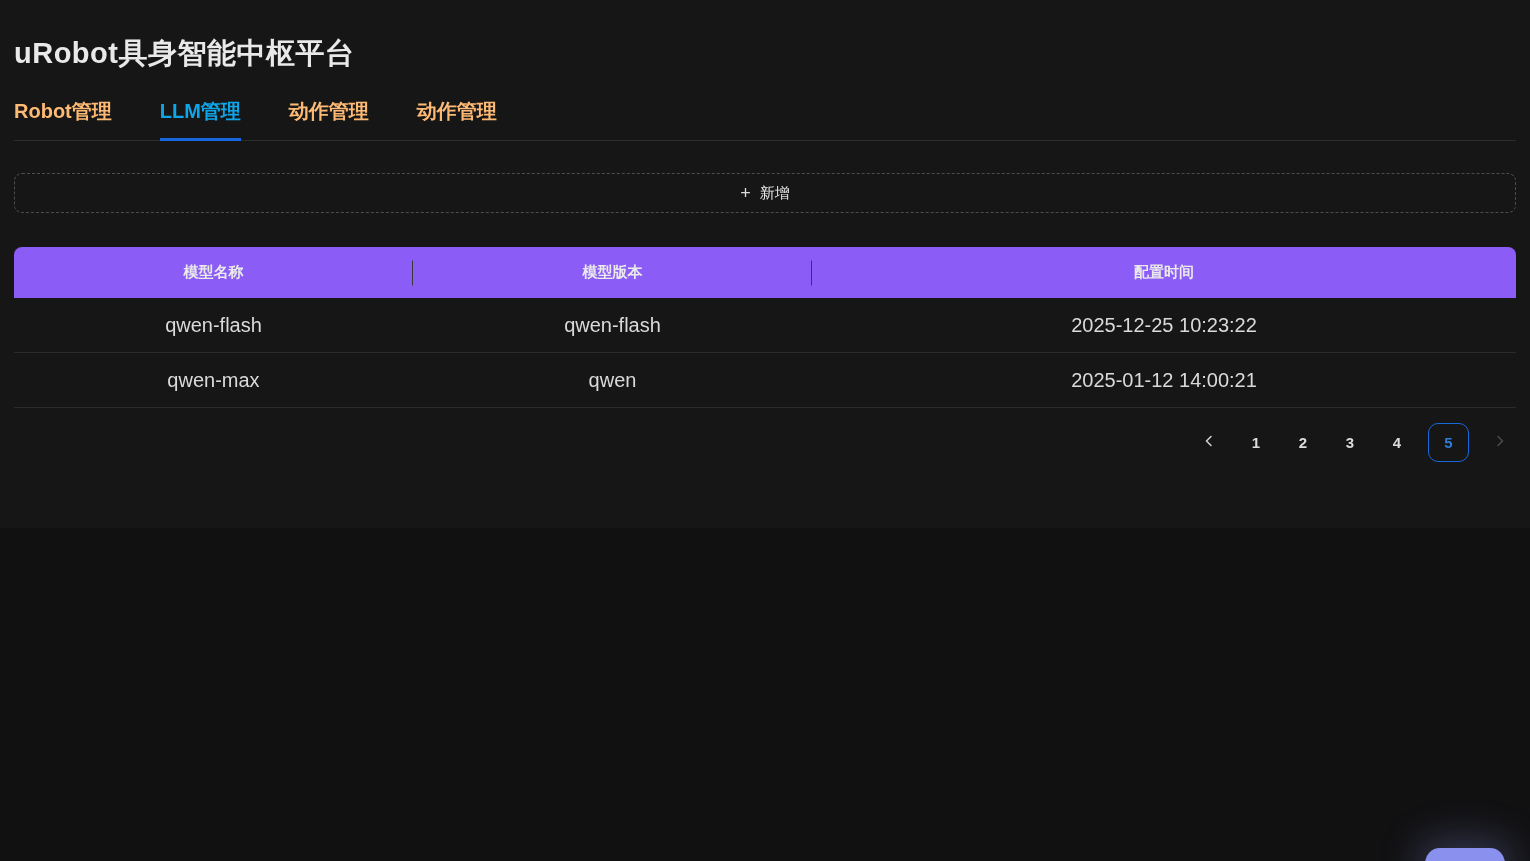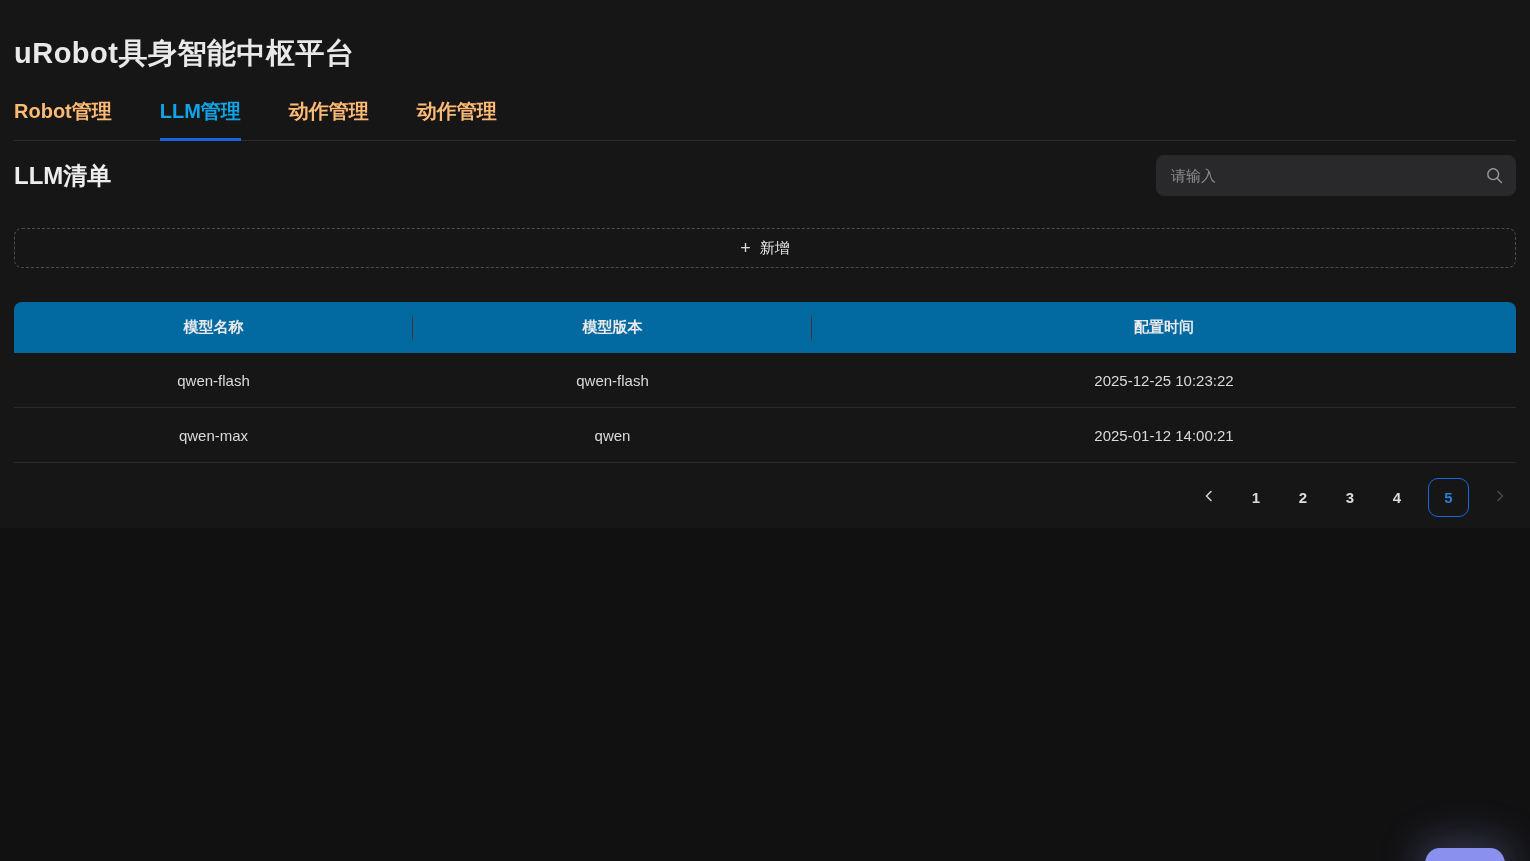--- a/index.html
+++ b/index.html
@@ -90,21 +90,21 @@
     font-size:15px;
     font-family:inherit;
     display:flex;align-items:center;justify-content:center;gap:9px;
     cursor:pointer;
   }
   .plus-glyph{font-size:18px;font-weight:normal;color:#dcdcdc;line-height:1;}
   .table{margin-top:34px;}
   .thead{
     display:flex;align-items:center;
     height:51px;
-    background:#0369a1;
+    background:#8b5cf6;
     border-radius:8px 8px 0 0;
   }
   .th{
     position:relative;
     font-size:15px;font-weight:bold;color:#eaeaea;
     text-align:center;
   }
   .th:not(:last-child)::after{
     content:"";
     position:absolute;right:0;top:50%;
@@ -112,21 +112,21 @@
     width:1px;height:25px;background:#3a3a3a;
   }
   .col-a{width:399px;}
   .col-b{width:399px;}
   .col-c{flex:1;}
   .trow{
     display:flex;align-items:center;
     height:55px;
     border-bottom:1px solid #2a2a2c;
   }
-  .td{font-size:15px;color:#dadada;text-align:center;}
+  .td{font-size:20px;color:#dadada;text-align:center;}
   .pagination{
     display:flex;justify-content:flex-end;align-items:center;
     gap:15px;
     margin-top:15px;
   }
   .pg-item{
     min-width:32px;height:32px;
     display:flex;align-items:center;justify-content:center;
     font-size:15px;font-weight:bold;
     color:#dcdcdc;
@@ -169,32 +169,20 @@
       <span>LLM管理</span>
     </div>
     <div class="tab">
       <span>动作管理</span>
     </div>
     <div class="tab">
       <span>动作管理</span>
     </div>
   </nav>
 
-  <div class="toolbar">
-    <h2 class="section-title">LLM清单</h2>
-    <div class="search-box">
-      <input class="search-input" type="text" placeholder="请输入" style="">
-      <span class="search-icon">
-        <svg width="17" height="17" viewBox="0 0 17 17" fill="none">
-          <circle cx="7.2" cy="7.2" r="5.4" stroke="currentColor" stroke-width="1.4"></circle>
-          <line x1="11.4" y1="11.4" x2="15.4" y2="15.4" stroke="currentColor" stroke-width="1.4" stroke-linecap="round"></line>
-        </svg>
-      </span>
-    </div>
-  </div>
 
   <button class="add-btn">
     <span class="plus-glyph">+</span>
     <span>新增</span>
   </button>
 
   <div class="table">
     <div class="thead">
       <div class="th col-a">模型名称</div>
       <div class="th col-b">模型版本</div>

